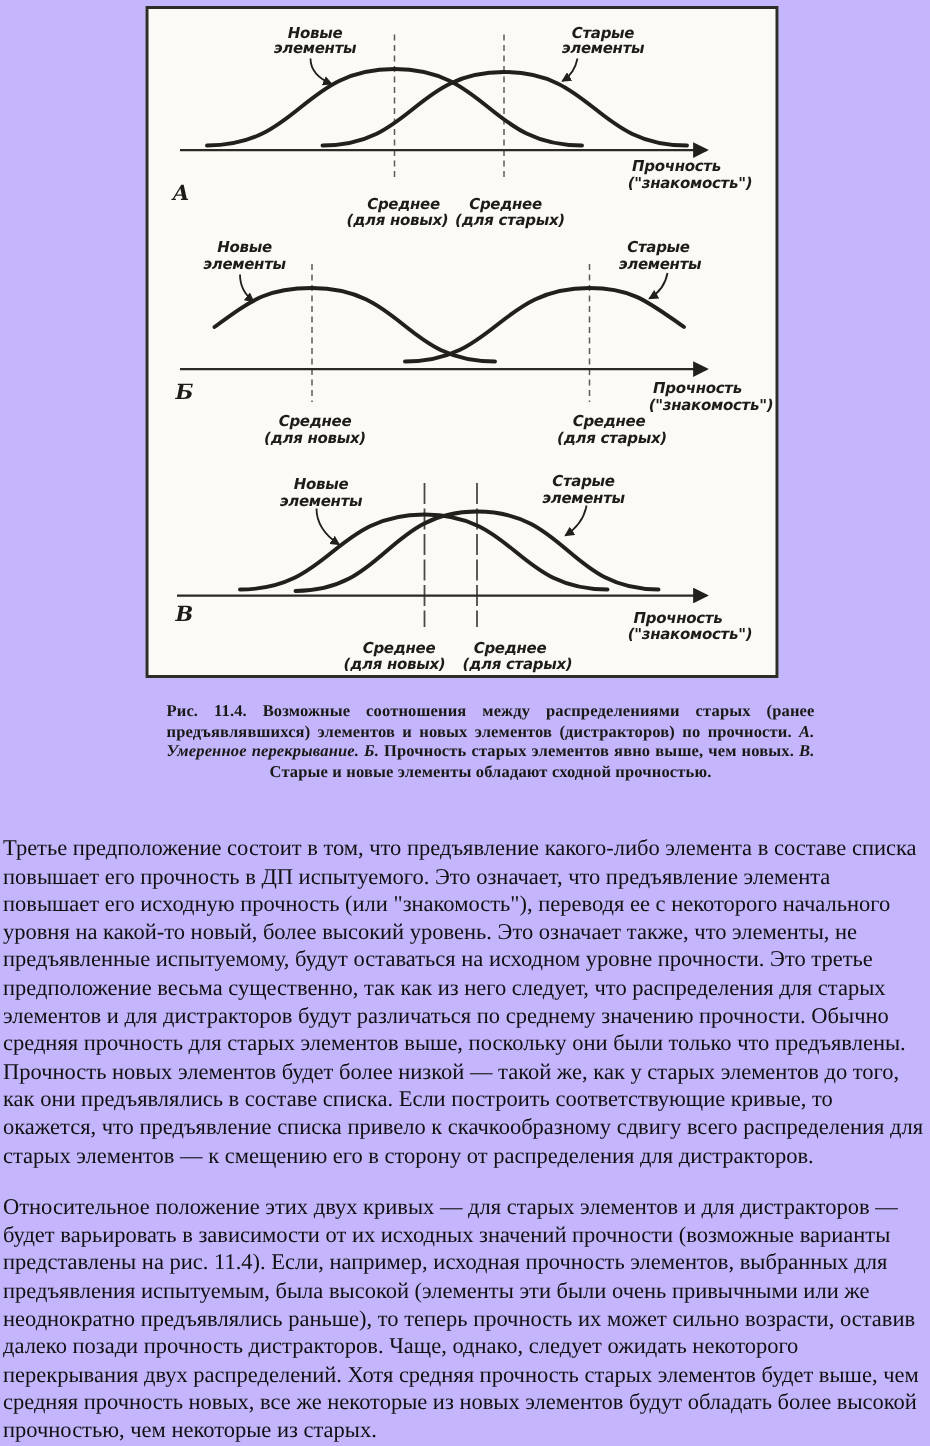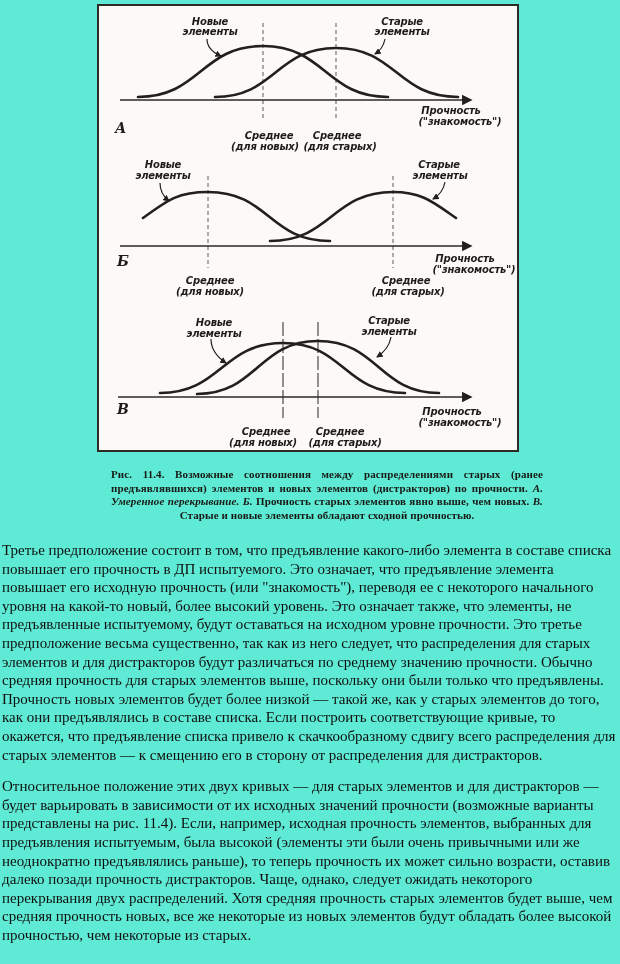--- a/index.html
+++ b/index.html
@@ -1,17 +1,17 @@
 <!DOCTYPE html>
 <html><head>
 <meta charset="utf-8">
 <style>
   html,body{margin:0;padding:0;}
   body{width:620px;height:964px;background:#ffffff;font-family:"Liberation Serif",serif;color:#141414;overflow:hidden;}
-  .page{position:relative;width:620px;height:964px;background:#5eead4;}
+  .page{position:relative;width:620px;height:964px;background:#c4b5fd;}
 
   
   .figure-box{
     position:absolute;left:97px;top:4px;width:422px;height:448px;
     border:2px solid #2e2c28;box-sizing:border-box;background:#fbfaf7;
   }
   .figure-box svg{display:block;width:418px;height:444px;}
 
   .curve{fill:none;stroke:#21201d;stroke-width:2.6;stroke-linecap:round;}
   .axis{stroke:#2a2925;stroke-width:1.5;fill:none;}
@@ -29,21 +29,21 @@
     font:bold 11px/13.7px "Liberation Serif",serif;color:#191915;
     text-align:justify;text-align-last:center;letter-spacing:0.1px;
   }
   .caption .it{font-style:italic;}
 
   
   .body-text{
     position:absolute;left:2px;top:541px;width:614px;
     font:15px/18.6px "Liberation Serif",serif;color:#101010;text-align:left;
   }
-  .body-text p{margin:0 0 13px 0;}
+  .body-text p{margin:16px 0 13px 0;}
 </style>
 </head>
 <body>
 
 <div class="page">
 
   <div class="figure-box">
     <svg viewBox="0 0 418 444" xmlns="http://www.w3.org/2000/svg">
       <defs>
         <marker id="arr" viewBox="0 0 10 10" refX="8.5" refY="5" markerWidth="7" markerHeight="7" orient="auto">

